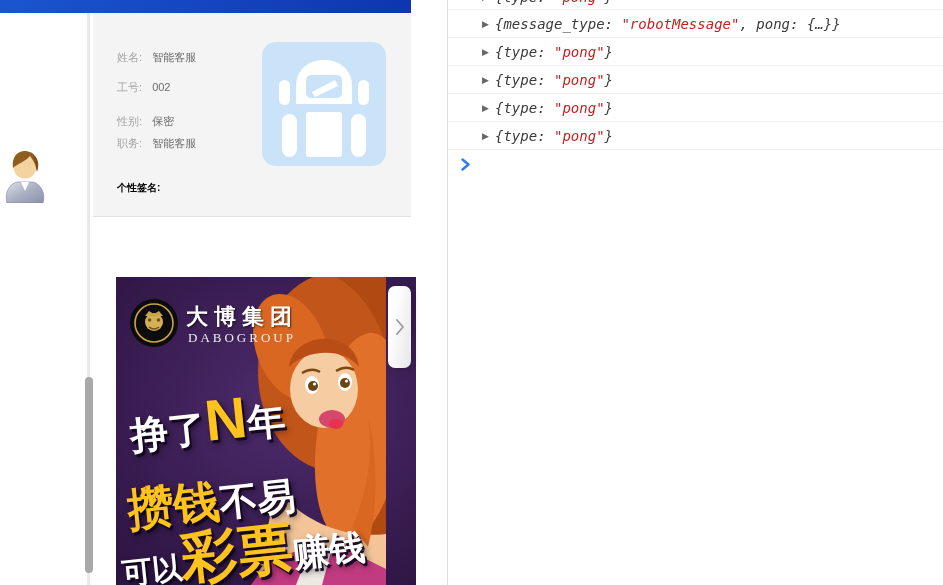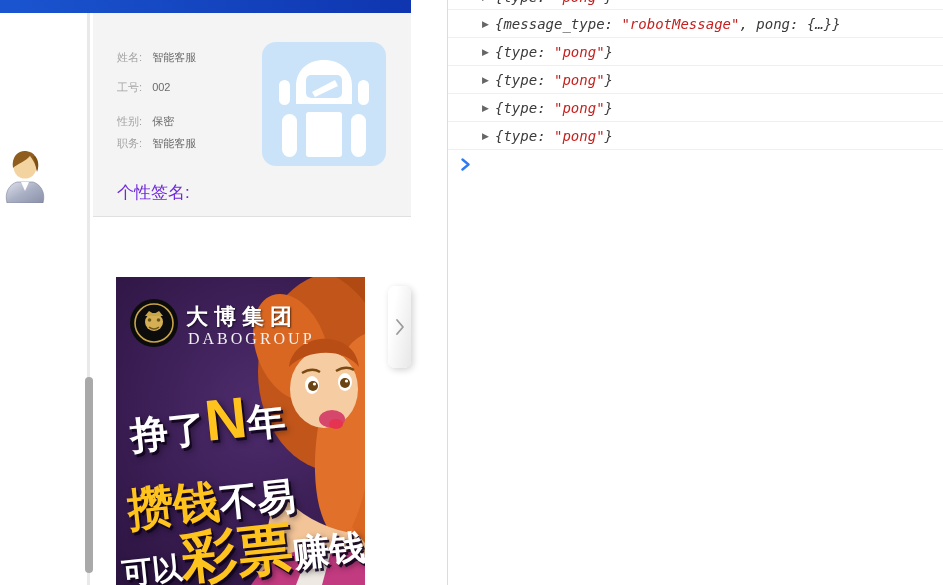--- a/index.html
+++ b/index.html
@@ -20,34 +20,34 @@
                   background:#a9a9a9; border-radius:4px; }
 
   
   .panel { position:absolute; left:93px; top:13px; width:318px; height:572px; background:#fff; }
   .profile-card { position:absolute; left:0; top:0; width:318px; height:204px;
                   background:#f4f4f4; border-bottom:1px solid #e0e0e0; }
   .field { position:absolute; left:24px; font-size:11px; line-height:16px; white-space:nowrap;text-align:center; }
   .field .lbl { color:#a3a3a3; }
   .field .val { color:#6b6b6b; margin-left:7px; }
   .f0 { top:36px; } .f1 { top:66px; } .f2 { top:100px; } .f3 { top:122px; }
-  .signature { position:absolute; left:24px; top:168px; font-size:17px; color:#6d28d9; }
+  .signature { position:absolute; left:24px; top:168px; font-size:10px; color:#000000;font-weight:bold; }
   .robot-box { position:absolute; left:169px; top:29px; width:124px; height:124px;
                border-radius:14px; background:#cbe3f9; }
 
   
-  .ad { position:absolute; left:23px; top:264px; width:249px; height:308px; overflow:hidden;
+  .ad { position:absolute; left:23px; top:264px; width:300px; height:308px; overflow:hidden;
         background:radial-gradient(140% 115% at 58% 42%, #4e2c6d 0%, #34194b 48%, #190a28 100%);
         cursor:pointer; }
   .ad svg.girl { position:absolute; left:0; top:0; z-index:1; }
   .ad-logo { position:absolute; left:13px; top:21px; width:50px; height:50px; z-index:3; }
   .ad-logo-title { position:absolute; left:70px; top:25px; z-index:3; font-size:22px; font-weight:700;
                    color:#fff; letter-spacing:6px; white-space:nowrap;
                    text-shadow:1px 1px 2px rgba(0,0,0,.6); }
-  .ad-logo-sub { position:absolute; left:72px; top:53px; z-index:3; font-size:16px; color:#f0f0f0;
+  .ad-logo-sub { position:absolute; left:72px; top:53px; z-index:3; font-size:13px; color:#f0f0f0;
                  font-family:"Liberation Serif", serif; letter-spacing:3px; white-space:nowrap; }
   .slogan { position:absolute; z-index:4; font-weight:900; white-space:nowrap;
             transform:rotate(-6deg); transform-origin:left center;
             text-shadow:2px 3px 0 rgba(18,5,32,.92), 3px 4px 6px rgba(0,0,0,.5); }
   .line1 { left:14px; top:132px; }
   .line2 { left:12px; top:203px; }
   .line3 { left:6px;  top:268px; }
   .sw { color:#ffffff; } .sy { color:#ffc31e; }
   .line1 .s0 { font-size:38px; } .line1 .s1 { font-size:58px; line-height:40px; } .line1 .s2 { font-size:38px; }
   .line2 .s0 { font-size:46px; } .line2 .s1 { font-size:38px; }

